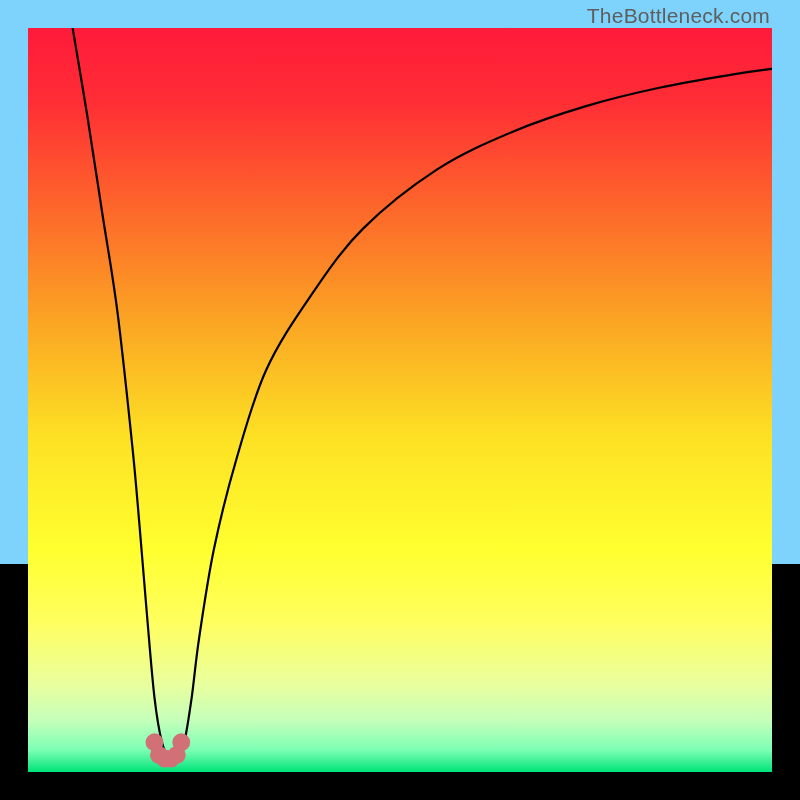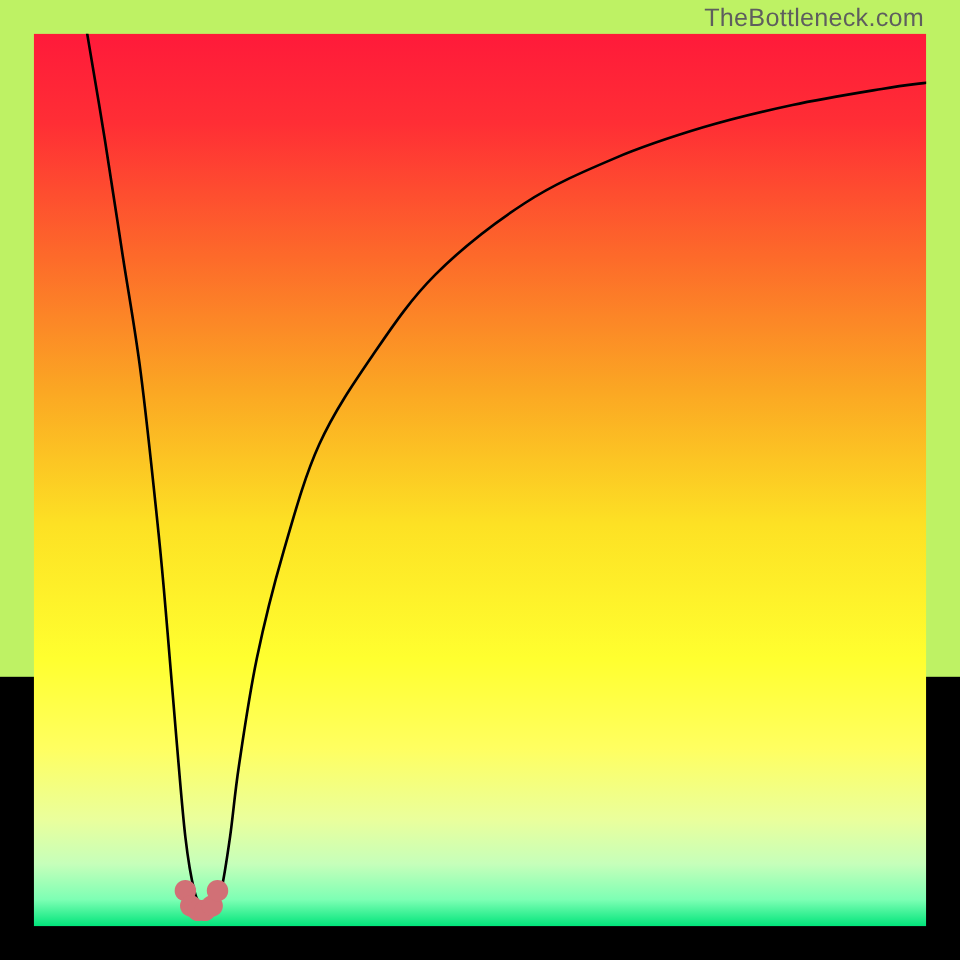--- a/index.html
+++ b/index.html
@@ -8,21 +8,21 @@
     width: 800px;
     height: 800px;
     overflow: hidden;
     background: #000;
     font-family: Arial, Helvetica, sans-serif;
   }
   .frame {
     position: relative;
     width: 800px;
     height: 564px;
-    background: #bef264;
+    background: #7dd3fc;
   }
   .plot-area {
     position: absolute;
     left: 28px;
     top: 28px;
     width: 744px;
     height: 744px;
     overflow: hidden;
   }
   .gradient-bg {

